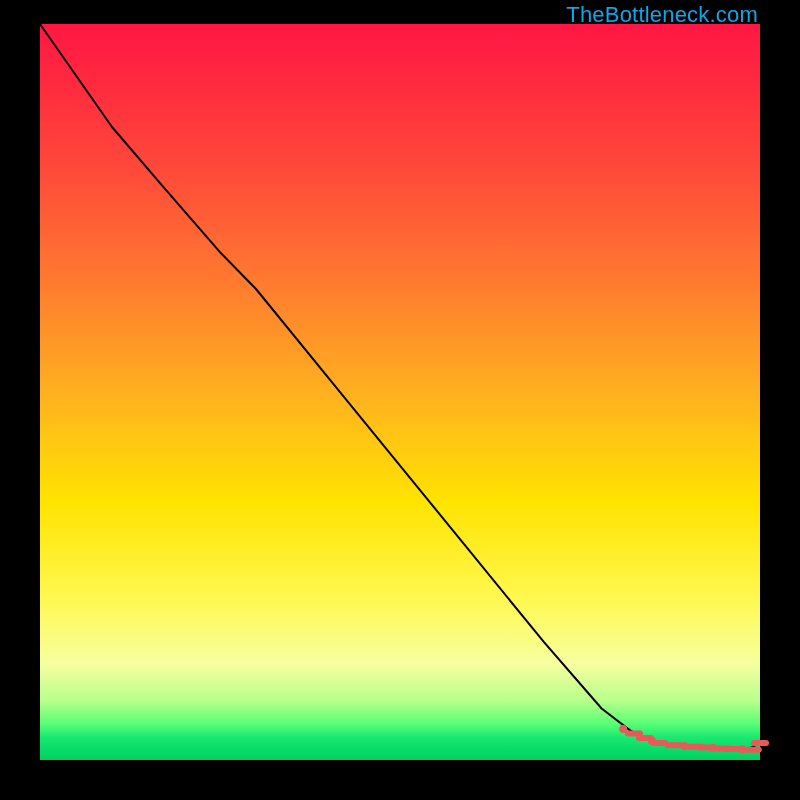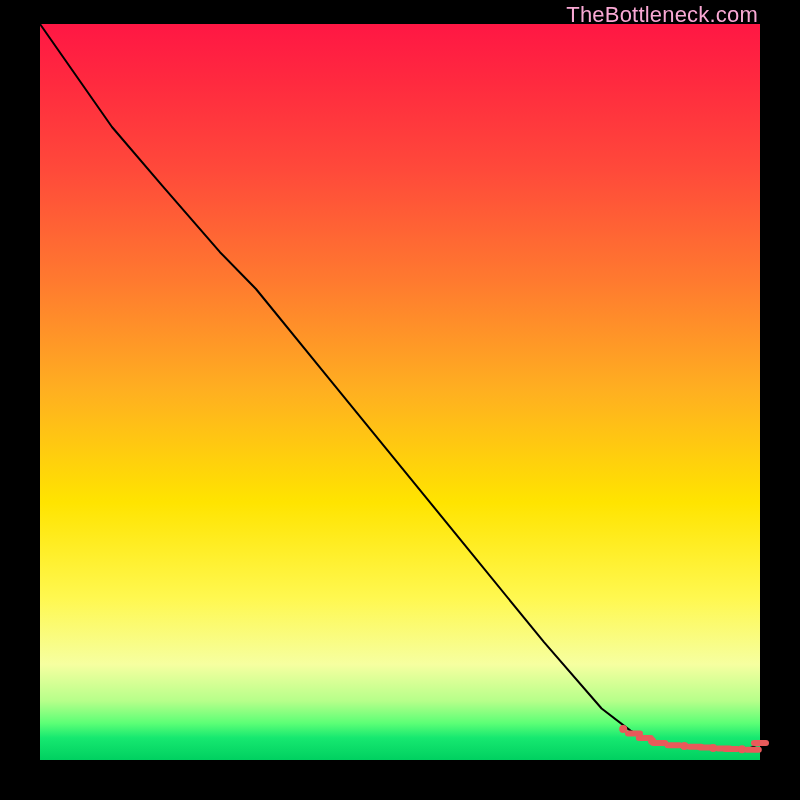--- a/index.html
+++ b/index.html
@@ -38,21 +38,21 @@
       #5cff76 95%,
       #16e870 97%,
       #00d060 100%
     );
   }
   .watermark {
     position: absolute;
     top: 2px;
     right: 42px;
     font-size: 22px;
-    color: #f9a8d4;
+    color: #0ea5e9;
     font-weight: 500;
     letter-spacing: 0.2px;
   }
   svg.overlay {
     position: absolute;
     left: 40px;
     top: 24px;
     width: 720px;
     height: 736px;
     overflow: visible;

